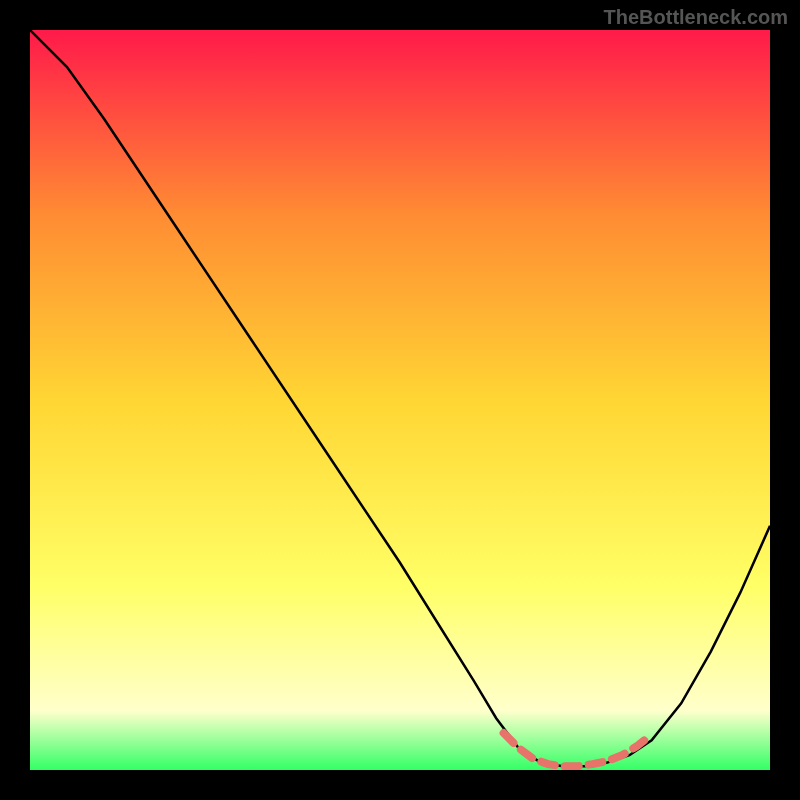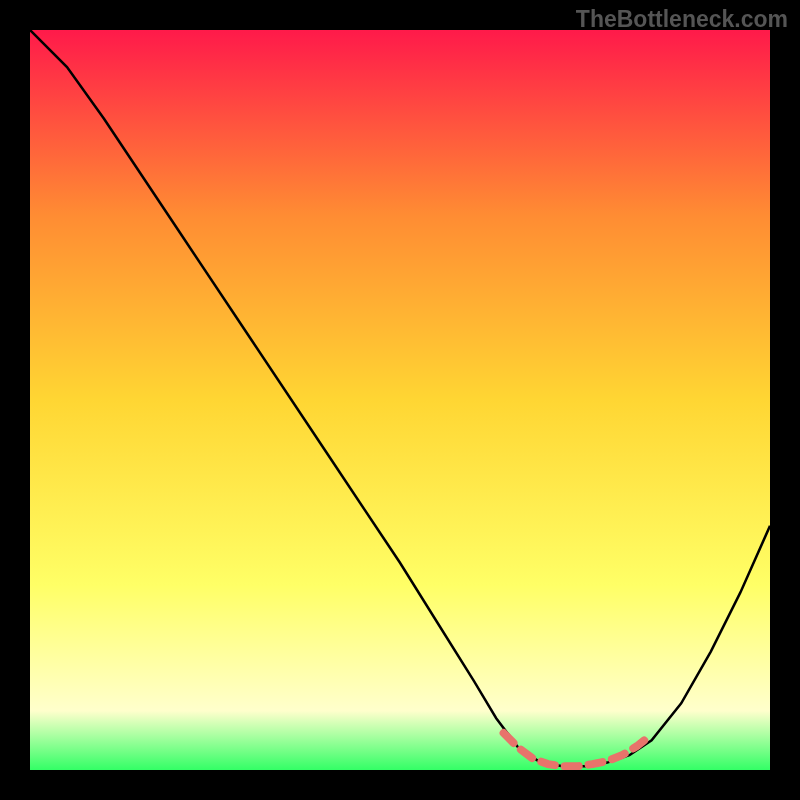--- a/index.html
+++ b/index.html
@@ -22,21 +22,21 @@
     left: 30px;
     top: 30px;
     width: 740px;
     height: 740px;
   }
   .watermark {
     position: absolute;
     top: 6px;
     right: 12px;
     font-family: Arial, sans-serif;
-    font-size: 23px;
+    font-size: 20px;
     font-weight: bold;
     color: #555;
     z-index: 10;
   }
   svg {
     display: block;
   }
 </style>
 </head>
 <body>

